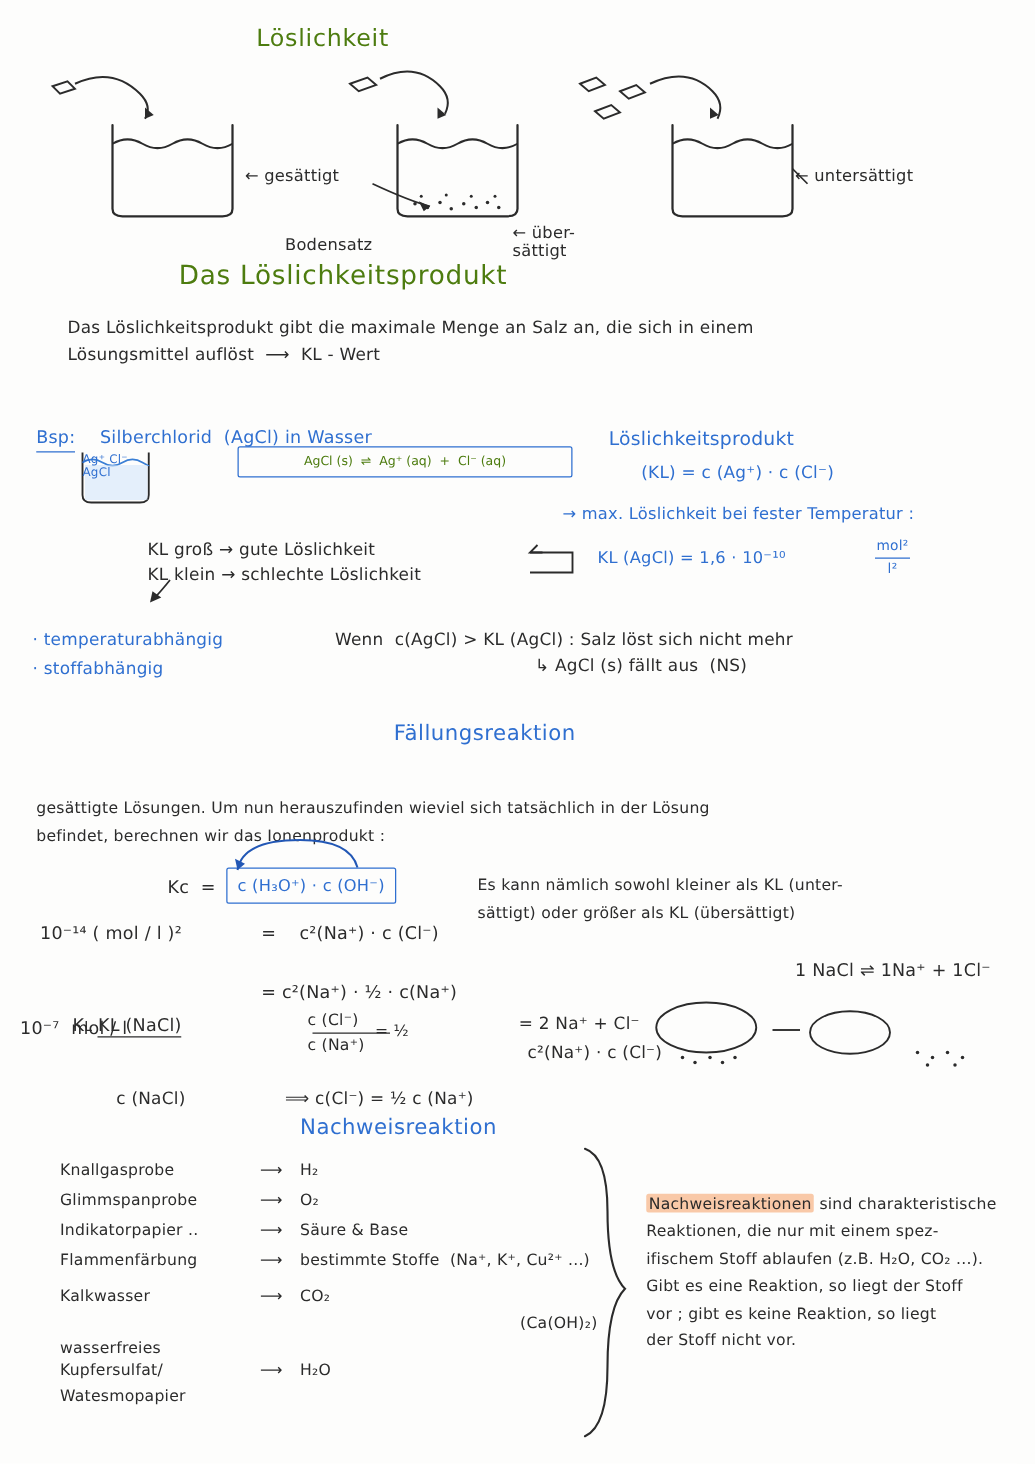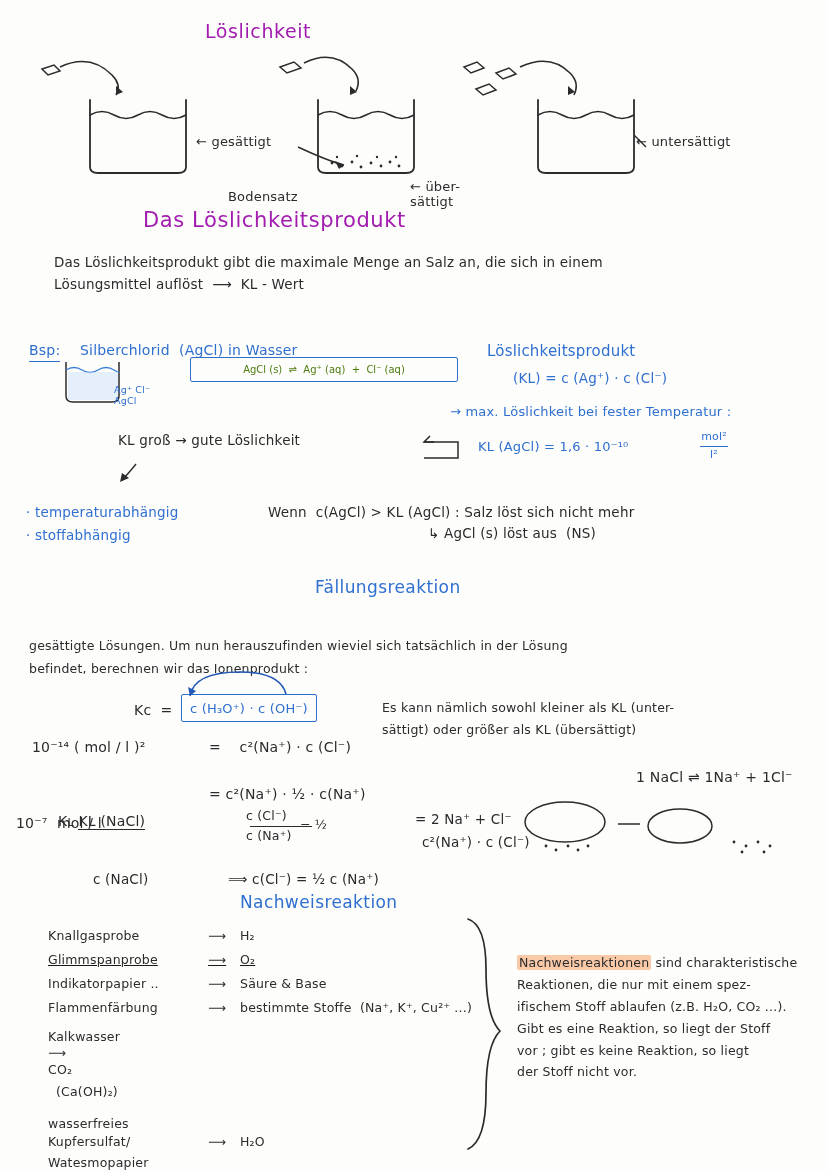--- a/index.html
+++ b/index.html
@@ -26,21 +26,21 @@
     font-family: "DejaVu Sans", sans-serif;
     font-size: 13px;
     line-height: 1.35;
     letter-spacing: 0.2px;
     color: #2b2b2b;
     white-space: pre;
   }
   .blue { color: #2f6fd0; }
   .ttl {
     font-size: 19px;
-    color: #a21caf;
+    color: #4d7c0f;
     letter-spacing: 0.6px;
     white-space: pre;
   }
   .ttl-sm {
     font-size: 15px;
     color: #2f6fd0;
     letter-spacing: 0.4px;
     white-space: pre;
   }
   .underline-blue {
@@ -131,53 +131,54 @@
   <div class="abs hw" style="left:54px; top:275px; font-size:13.5px;">Lösungsmittel auflöst  ⟶  KL - Wert</div>
 
   <div class="abs hw blue underline-blue" style="left:29px; top:341px; font-size:14px;">Bsp:</div>
   <div class="abs hw blue" style="left:80px; top:341px; font-size:14px;">Silberchlorid  (AgCl) in Wasser</div>
 
   <svg class="abs" style="left:60px; top:358px;" width="70" height="48">
     <path d="M6,4 L6,38 Q6,44 13,44 L52,44 Q59,44 59,38 L59,4" fill="none" stroke="#2b2b2b" stroke-width="1.5"></path>
     <path d="M6,12 q8,-5 16,0 q8,5 16,0 q8,-5 16,0 q5,3 5,2" fill="none" stroke="#3a7fd5" stroke-width="1.3"></path>
     <rect x="8" y="14" width="50" height="28" fill="#cfe4fa" opacity="0.55"></rect>
   </svg>
-  <div class="abs hw xs blue" style="left:66px; top:384px; line-height:1.2;padding-left:48px;">Ag⁺ Cl⁻
+  <div class="abs hw xs blue" style="left:66px; top:362px; line-height:1.2;">Ag⁺ Cl⁻
 AgCl</div>
 
   <div class="abs box-eq" style="left:190px; top:357px; width:246px; text-align:center;">AgCl (s)  ⇌  Ag⁺ (aq)  +  Cl⁻ (aq)</div>
 
   <div class="abs hw blue" style="left:487px; top:341px; font-size:15px;">Löslichkeitsprodukt</div>
   <div class="abs hw blue" style="left:513px; top:369px; font-size:13.5px;">(KL) = c (Ag⁺) · c (Cl⁻)</div>
 
   <div class="abs hw blue" style="left:450px; top:403px; font-size:13px;">→ max. Löslichkeit bei fester Temperatur :</div>
 
   <div class="abs hw blue" style="left:478px; top:438px; font-size:13px;">KL (AgCl) = 1,6 · 10⁻¹⁰</div>
   <div class="abs" style="left:694px; top:430px; width:40px; text-align:center;">
     <div class="hw blue sm">mol²</div>
     <div style="border-top:1.3px solid #2f6fd0; margin:1px 6px;"></div>
     <div class="hw blue sm">l²</div>
   </div>
 
   <div class="abs hw" style="left:118px; top:431px; font-size:13.5px;">KL groß → gute Löslichkeit</div>
+  <div class="abs hw" style="left:118px; top:451px; font-size:13.5px;">KL klein → schlechte Löslichkeit</div>
 
   <svg class="abs" style="left:418px; top:428px;" width="62" height="46">
     <path d="M6,14 L40,14 L40,30 L6,30" fill="none" stroke="#2b2b2b" stroke-width="1.5"></path>
     <path d="M16,14 l-10,0 l6,-6" fill="none" stroke="#2b2b2b" stroke-width="1.5"></path>
   </svg>
   <svg class="abs" style="left:116px; top:462px;" width="30" height="24">
     <path d="M20,2 q-8,10 -14,16" fill="none" stroke="#2b2b2b" stroke-width="1.4"></path>
     <path d="M4,20 l2,-9 l7,5 z" fill="#2b2b2b"></path>
   </svg>
 
   <div class="abs hw blue" style="left:26px; top:503px; font-size:13.5px;">· temperaturabhängig</div>
   <div class="abs hw blue" style="left:26px; top:526px; font-size:13.5px;">· stoffabhängig</div>
 
   <div class="abs hw" style="left:268px; top:503px; font-size:13.5px;">Wenn  c(AgCl) &gt; KL (AgCl) : Salz löst sich nicht mehr</div>
-  <div class="abs hw" style="left:428px; top:524px; font-size:13.5px;">↳ AgCl (s) löst aus  (NS)</div>
+  <div class="abs hw" style="left:428px; top:524px; font-size:13.5px;">↳ AgCl (s) fällt aus  (NS)</div>
 
   <div class="abs ttl-sm" style="left:315px; top:577px; font-size:17px;">Fällungsreaktion</div>
 
   <div class="abs hw" style="left:29px; top:638px; font-size:12.5px;">gesättigte Lösungen. Um nun herauszufinden wieviel sich tatsächlich in der Lösung</div>
   <div class="abs hw" style="left:29px; top:661px; font-size:12.5px;">befindet, berechnen wir das Ionenprodukt :</div>
 
   <div class="abs hw" style="left:134px; top:701px; font-size:14px;">Kc  =</div>
   <div class="abs" style="left:181px; top:694px; border:1.5px solid #2f6fd0; border-radius:2px; padding:3px 8px;">
     <span class="hw blue" style="font-size:13px;">c (H₃O⁺) · c (OH⁻)</span>
   </div>
@@ -235,41 +236,41 @@
   </svg>
 
   <div class="abs ttl-sm" style="left:240px; top:892px; font-size:17px;">Nachweisreaktion</div>
 
   <div class="abs" style="left:48px; top:928px; width:430px;">
     <div style="display:flex; align-items:baseline; margin-bottom:7px;">
       <span class="hw" style="width:160px; font-size:12.5px;">Knallgasprobe</span>
       <span class="hw" style="width:32px; font-size:12.5px;">⟶</span>
       <span class="hw" style="font-size:12.5px;">H₂</span>
     </div>
-    <div style="display:flex; align-items:baseline; margin-bottom:7px;text-decoration:underline;">
+    <div style="display:flex; align-items:baseline; margin-bottom:7px;">
       <span class="hw" style="width:160px; font-size:12.5px;">Glimmspanprobe</span>
       <span class="hw" style="width:32px; font-size:12.5px;">⟶</span>
       <span class="hw" style="font-size:12.5px;">O₂</span>
     </div>
     <div style="display:flex; align-items:baseline; margin-bottom:7px;">
       <span class="hw" style="width:160px; font-size:12.5px;">Indikatorpapier ..</span>
       <span class="hw" style="width:32px; font-size:12.5px;">⟶</span>
       <span class="hw" style="font-size:12.5px;">Säure &amp; Base</span>
     </div>
     <div style="display:flex; align-items:baseline; margin-bottom:12px;">
       <span class="hw" style="width:160px; font-size:12.5px;">Flammenfärbung</span>
       <span class="hw" style="width:32px; font-size:12.5px;">⟶</span>
       <span class="hw" style="font-size:12.5px;">bestimmte Stoffe  (Na⁺, K⁺, Cu²⁺ ...)</span>
     </div>
-    <div style="display:flex; align-items:baseline; margin-bottom:2px;flex-direction:column;">
+    <div style="display:flex; align-items:baseline; margin-bottom:2px;">
       <span class="hw" style="width:160px; font-size:12.5px;">Kalkwasser</span>
       <span class="hw" style="width:32px; font-size:12.5px;">⟶</span>
       <span class="hw" style="font-size:12.5px;">CO₂</span>
     </div>
-    <div style="margin-bottom:12px;">
+    <div style="margin-bottom:0;text-align:right;">
       <span class="hw" style="font-size:12.5px; margin-left:8px;">(Ca(OH)₂)</span>
     </div>
     <div style="margin-bottom:1px;">
       <span class="hw" style="font-size:12.5px;">wasserfreies</span>
     </div>
     <div style="display:flex; align-items:baseline; margin-bottom:1px;">
       <span class="hw" style="width:160px; font-size:12.5px;">Kupfersulfat/</span>
       <span class="hw" style="width:32px; font-size:12.5px;">⟶</span>
       <span class="hw" style="font-size:12.5px;">H₂O</span>
     </div>

